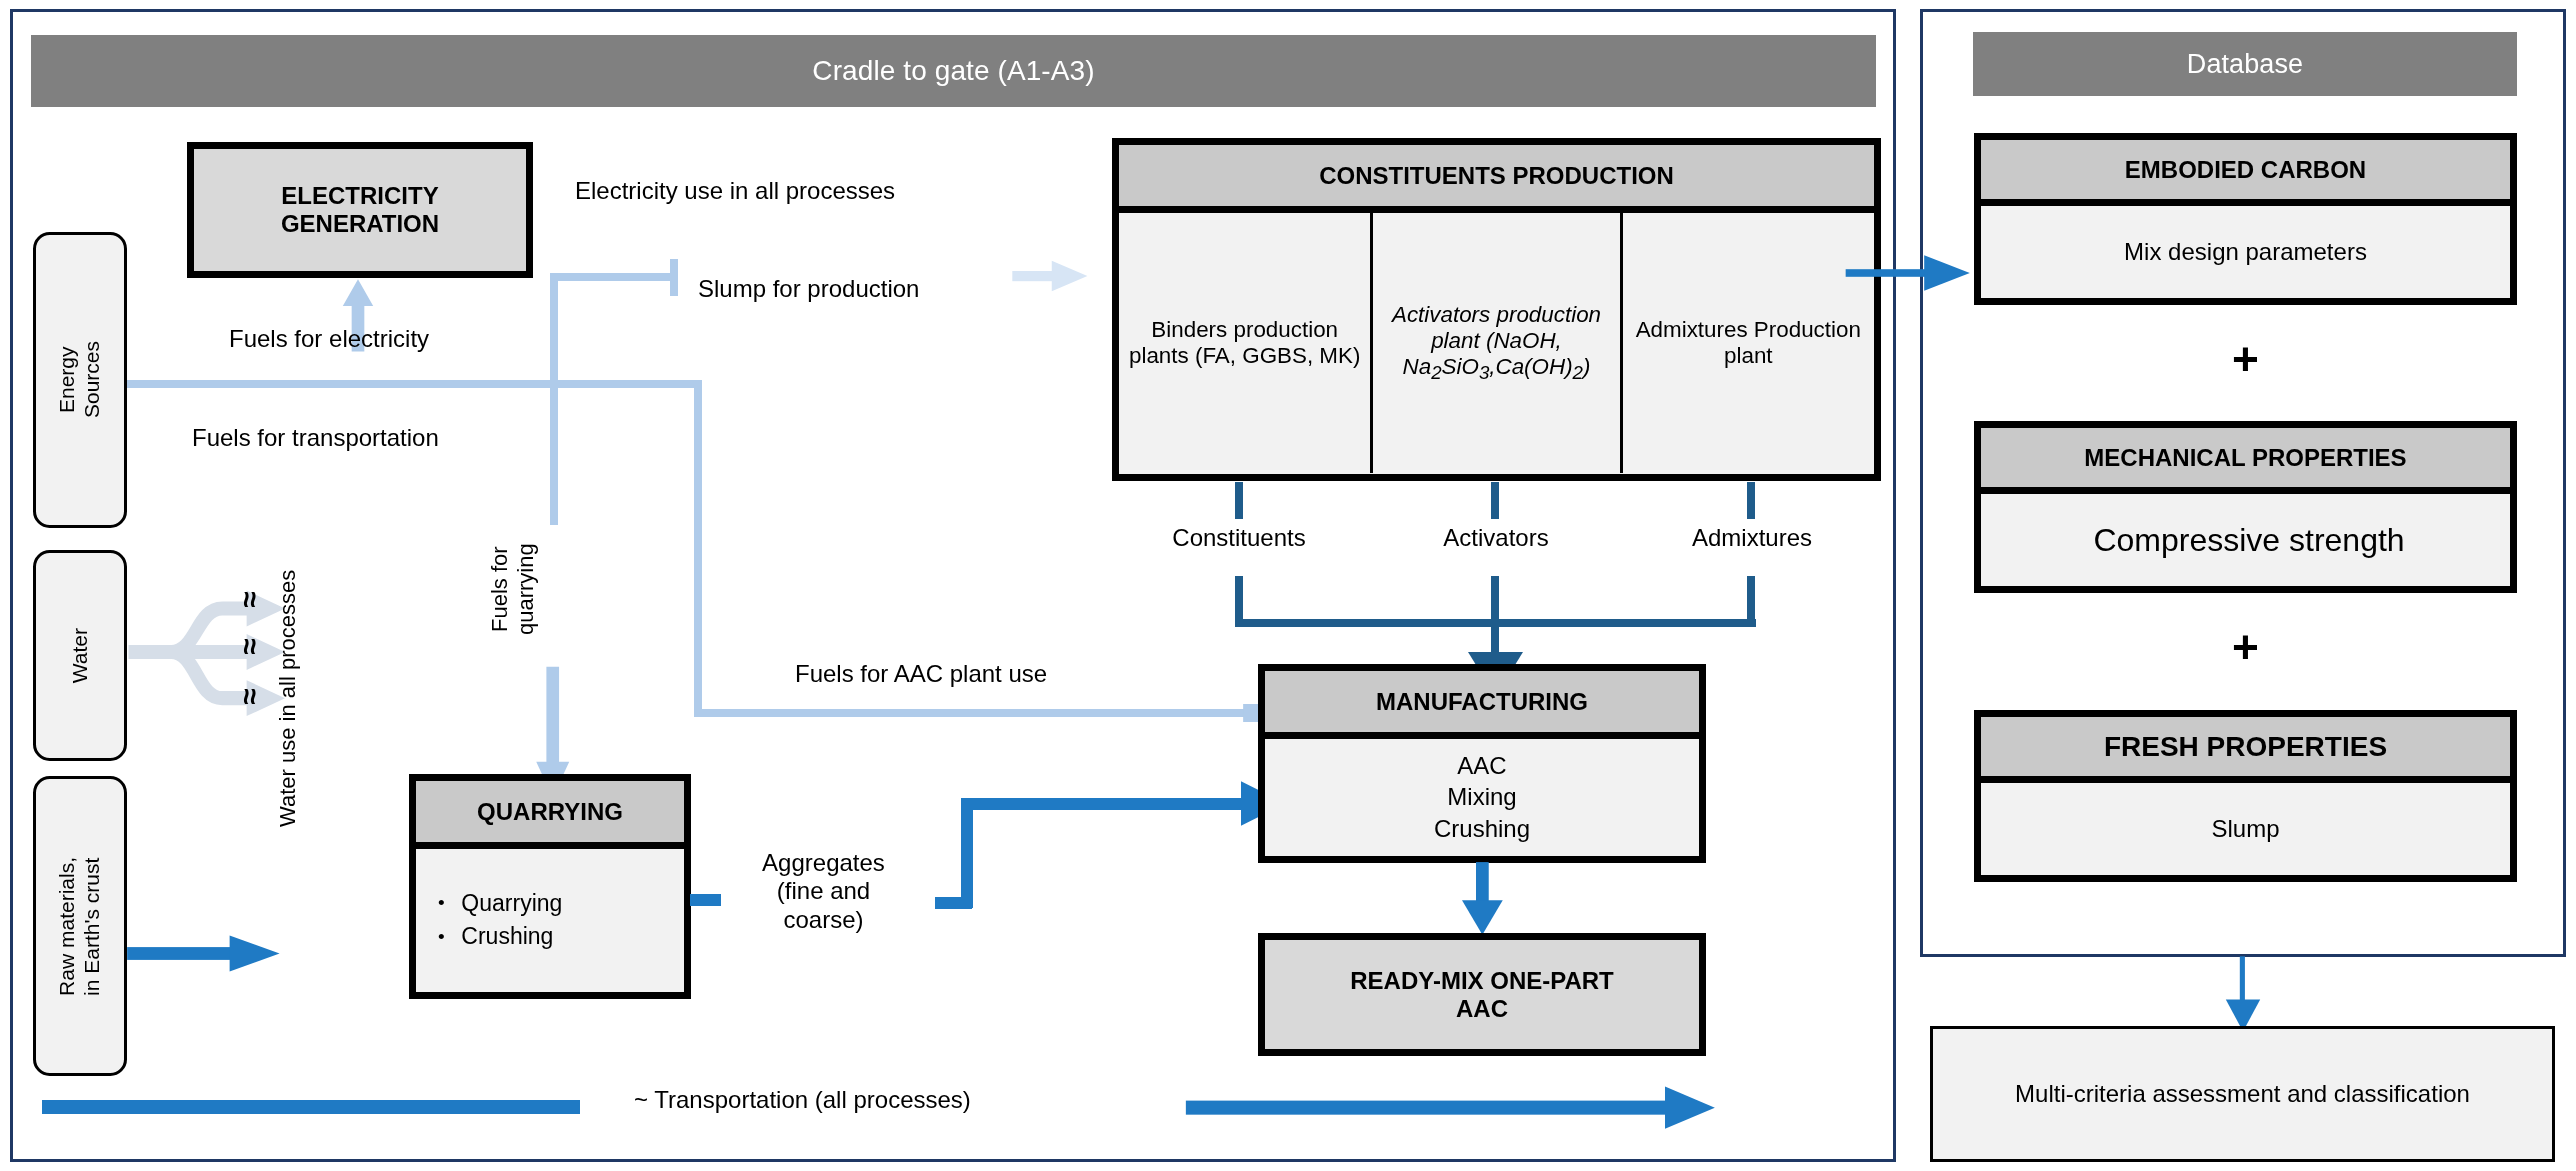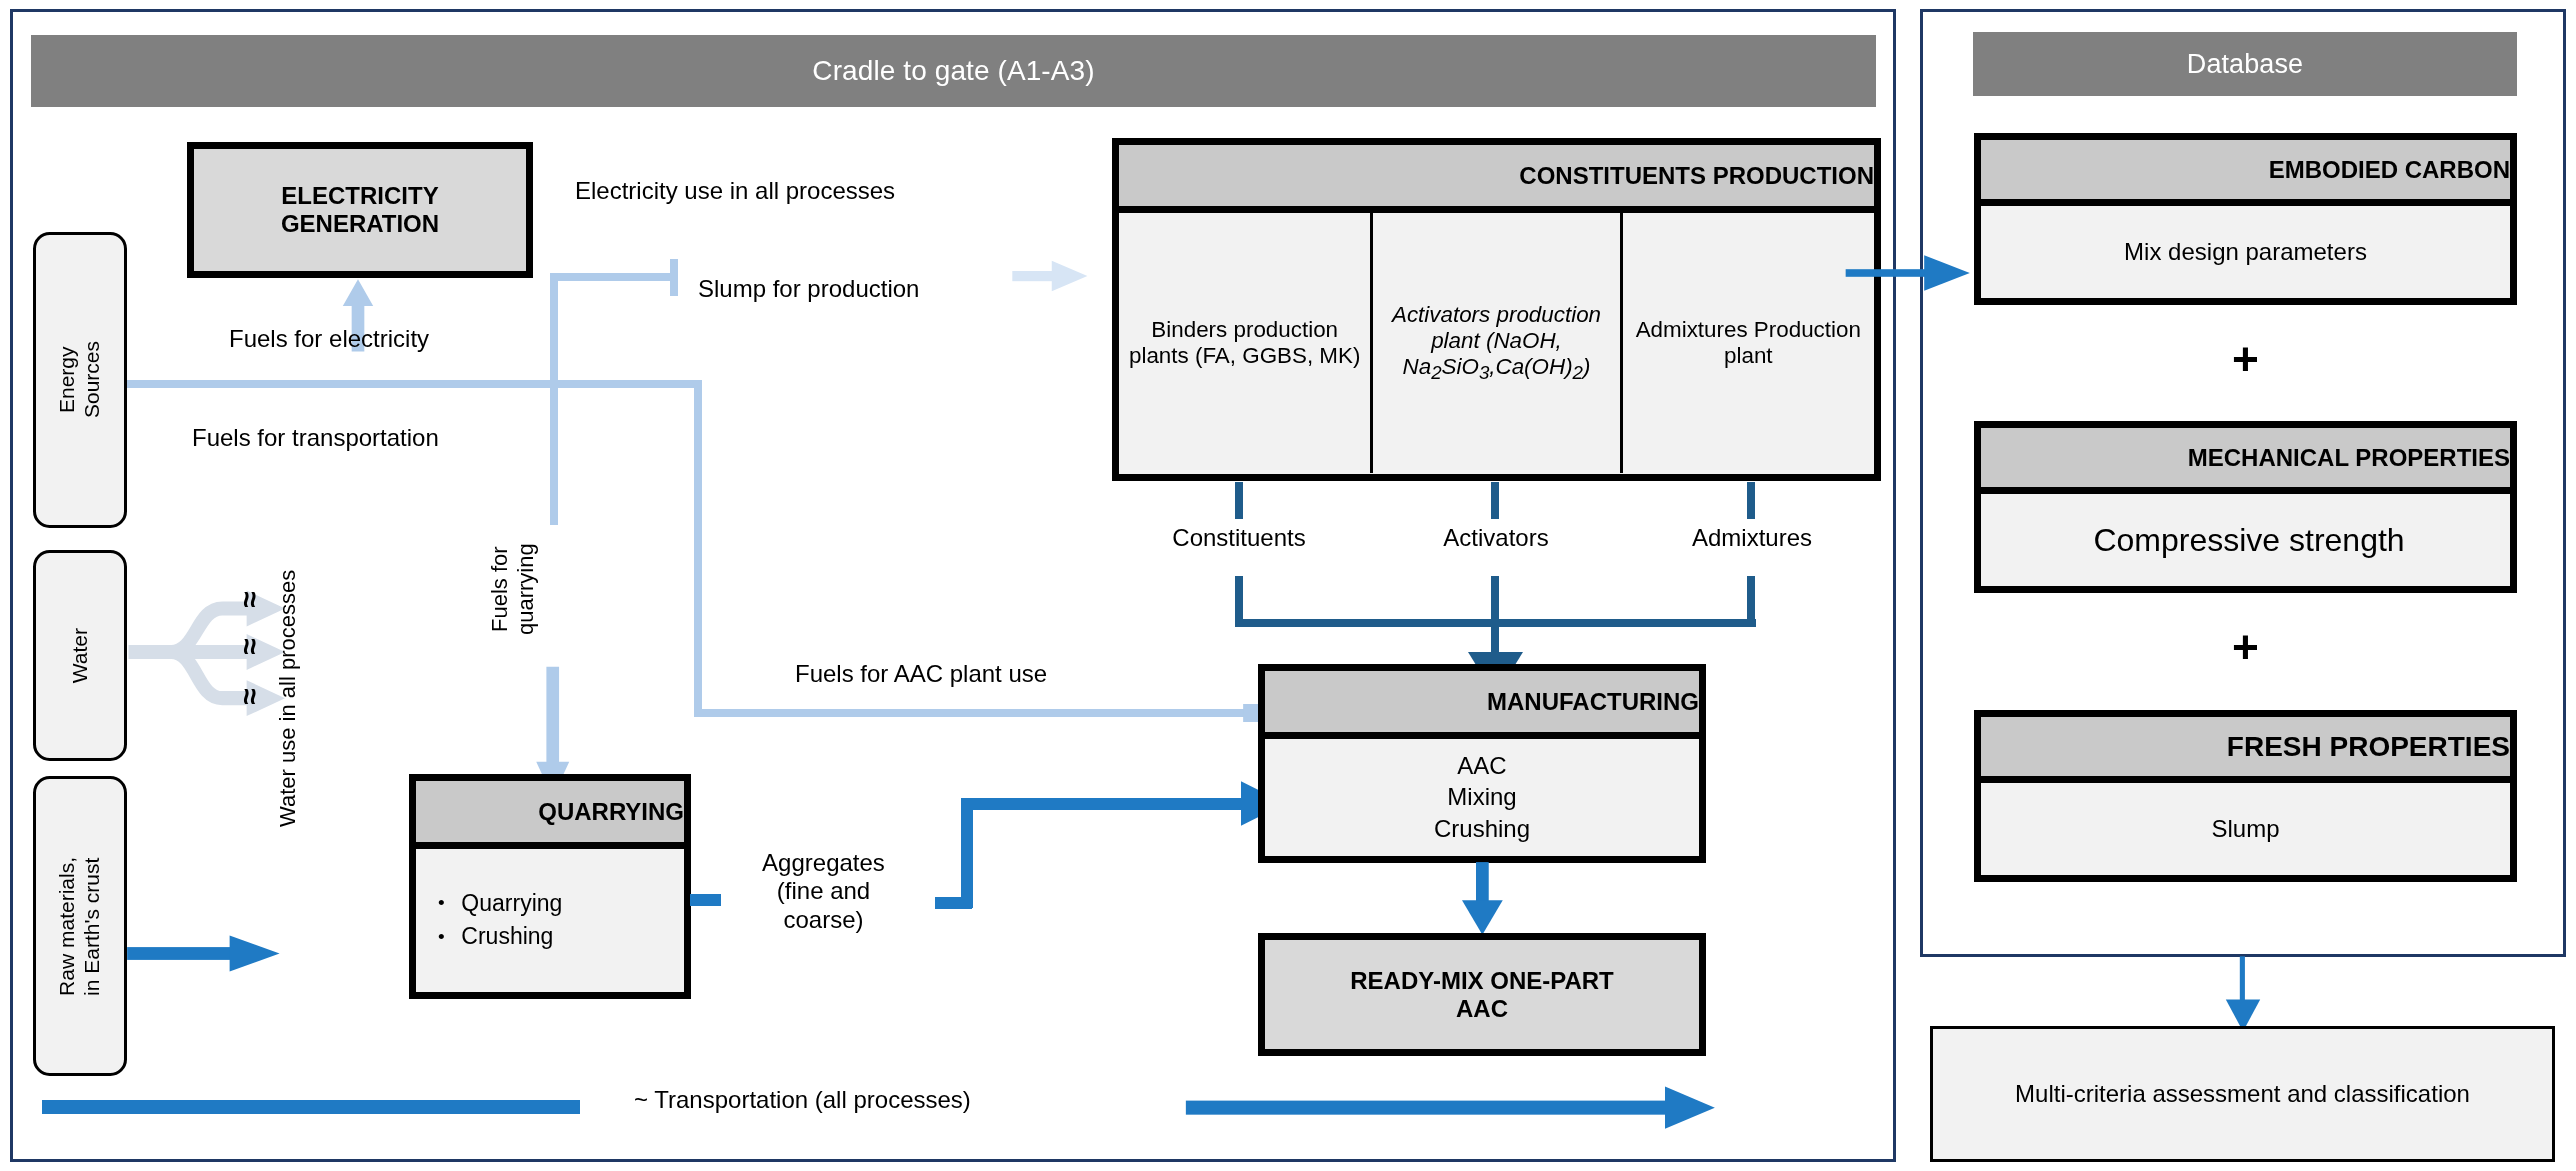--- a/index.html
+++ b/index.html
@@ -10,21 +10,21 @@
   
   .panel{border:3.2px solid #1F3864;background:#fff;}
 
   
   .banner{background:#808080;color:#ffffff;display:flex;align-items:center;justify-content:center;
           font-size:28px;letter-spacing:0.1px;}
 
   
   .proc{border:7px solid #000;background:#F2F2F2;}
   .proc-head{background:#C9C9C9;color:#000;font-weight:bold;display:flex;align-items:center;
-             justify-content:flex-end;text-align:center;border-bottom:7px solid #000;}
+             justify-content:center;text-align:center;border-bottom:7px solid #000;}
   .proc-body{background:#F2F2F2;display:flex;align-items:center;justify-content:center;text-align:center;}
 
   
   .solidbox{border:7px solid #000;background:#D9D9D9;display:flex;align-items:center;
             justify-content:center;text-align:center;font-weight:bold;}
 
   
   .capsule{border:3.2px solid #000;border-radius:16.7px;background:#F2F2F2;
            display:flex;align-items:center;justify-content:center;}
   .vtext{writing-mode:vertical-rl;transform:rotate(180deg);text-align:center;line-height:1.15;}

